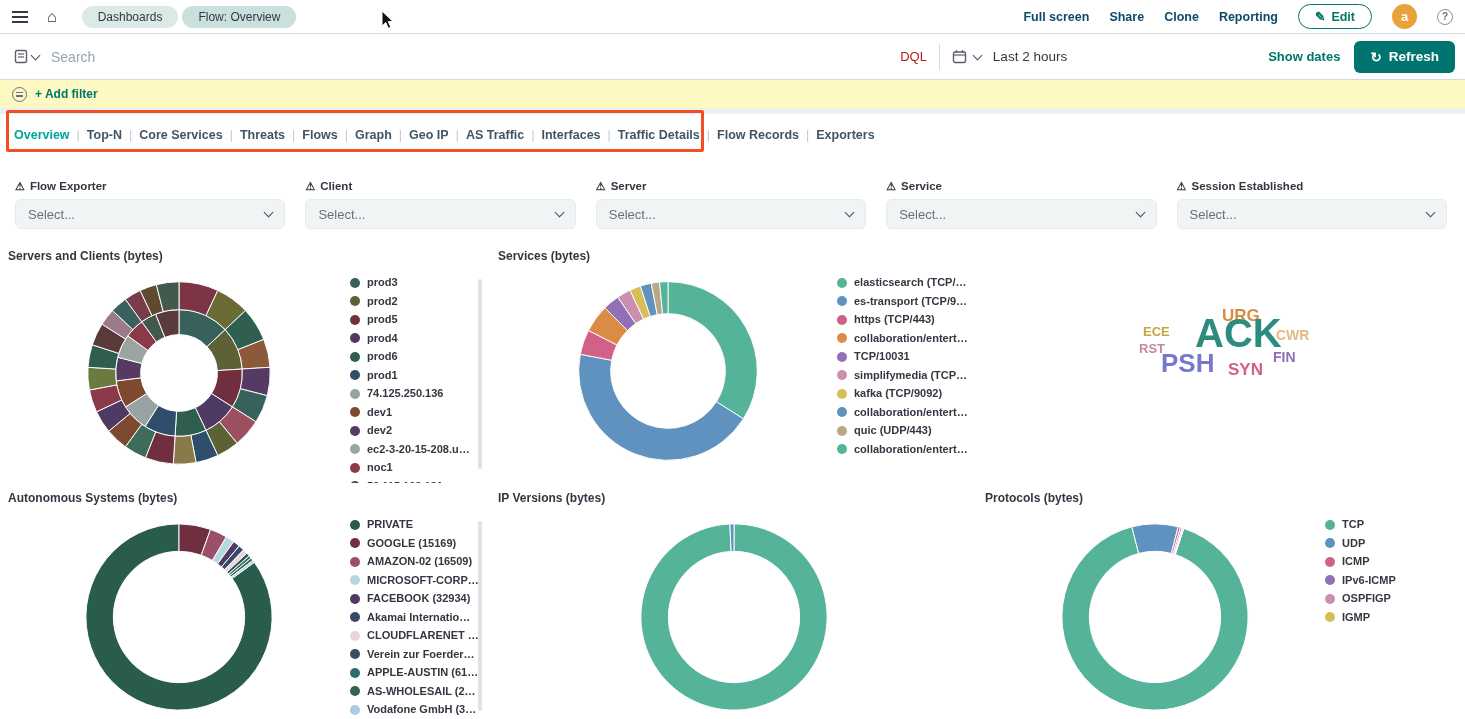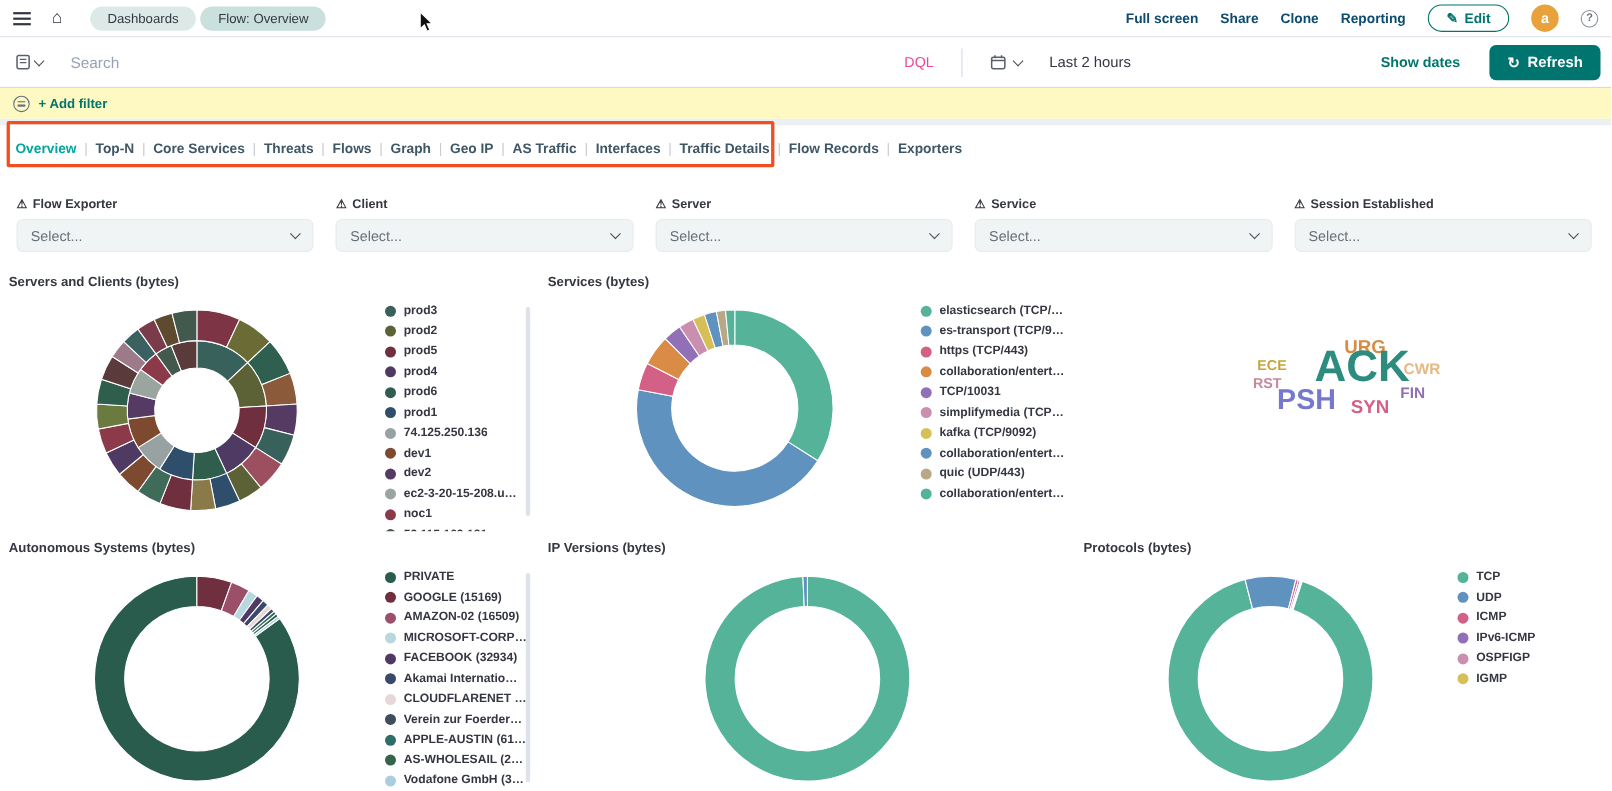--- a/index.html
+++ b/index.html
@@ -20,27 +20,27 @@
   .topnav-right{display:flex;align-items:center;gap:20px;}
   .hlink{font-size:12.5px;font-weight:600;color:#0c4a6e;cursor:pointer;white-space:nowrap;}
   .edit-btn{display:flex;align-items:center;gap:6px;border:1px solid #00756B;color:#00756B;
     border-radius:14px;padding:4px 16px;font-size:12.5px;font-weight:700;background:#fff;}
   .avatar{width:25px;height:25px;border-radius:50%;background:#E9A23B;color:#fff;font-weight:700;
     display:flex;align-items:center;justify-content:center;font-size:13px;cursor:pointer;}
   .help{width:16px;height:16px;border-radius:50%;border:1.4px solid #8B919C;color:#6a707c;font-size:10px;font-weight:700;
     display:flex;align-items:center;justify-content:center;cursor:pointer;}
 
   
-  .querybar{height:46px;display:flex;align-items:center;border-bottom:1px solid #D3DAE6;padding:0 10px;gap:21px;background:#fff;}
+  .querybar{height:46px;display:flex;align-items:center;border-bottom:1px solid #D3DAE6;padding:0 10px;gap:8px;background:#fff;}
   .sq-btn{display:flex;align-items:center;gap:4px;color:#5A606B;padding:0 4px;}
   .chev{width:7px;height:7px;border-right:1.6px solid #4a4f58;border-bottom:1.6px solid #4a4f58;
     transform:rotate(45deg);display:inline-block;margin-top:-3px;flex:none;}
   .search-input{flex:1;border:none;outline:none;font-size:14px;color:#343741;background:transparent;}
   .search-input::placeholder{color:#98A2B3;}
-  .dql{color:#ec4899;font-size:13px;cursor:pointer;padding:0 4px;}
+  .dql{color:#b91c1c;font-size:13px;cursor:pointer;padding:0 4px;}
   .vdiv{width:1px;height:26px;background:#D3DAE6;}
   .cal-group{display:flex;align-items:center;gap:7px;color:#5A606B;cursor:pointer;padding:0 4px;}
   .time-text{font-size:13.5px;color:#343741;cursor:pointer;white-space:nowrap;}
   .qspacer{width:185px;}
   .showdates{font-size:13px;font-weight:600;color:#00756B;cursor:pointer;white-space:nowrap;}
   .refresh-btn{display:flex;align-items:center;gap:7px;background:#00756F;color:#fff;font-weight:700;
     font-size:13.5px;border-radius:6px;height:32px;padding:0 16px;margin-left:6px;}
 
   
   .filterbar{height:28px;display:flex;align-items:center;gap:8px;padding:0 12px;background:#fef9c3;}

